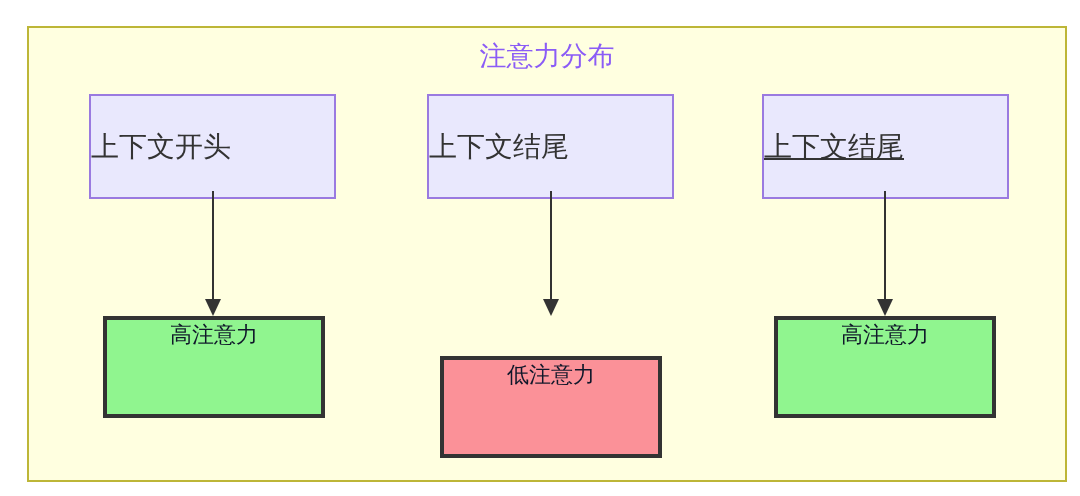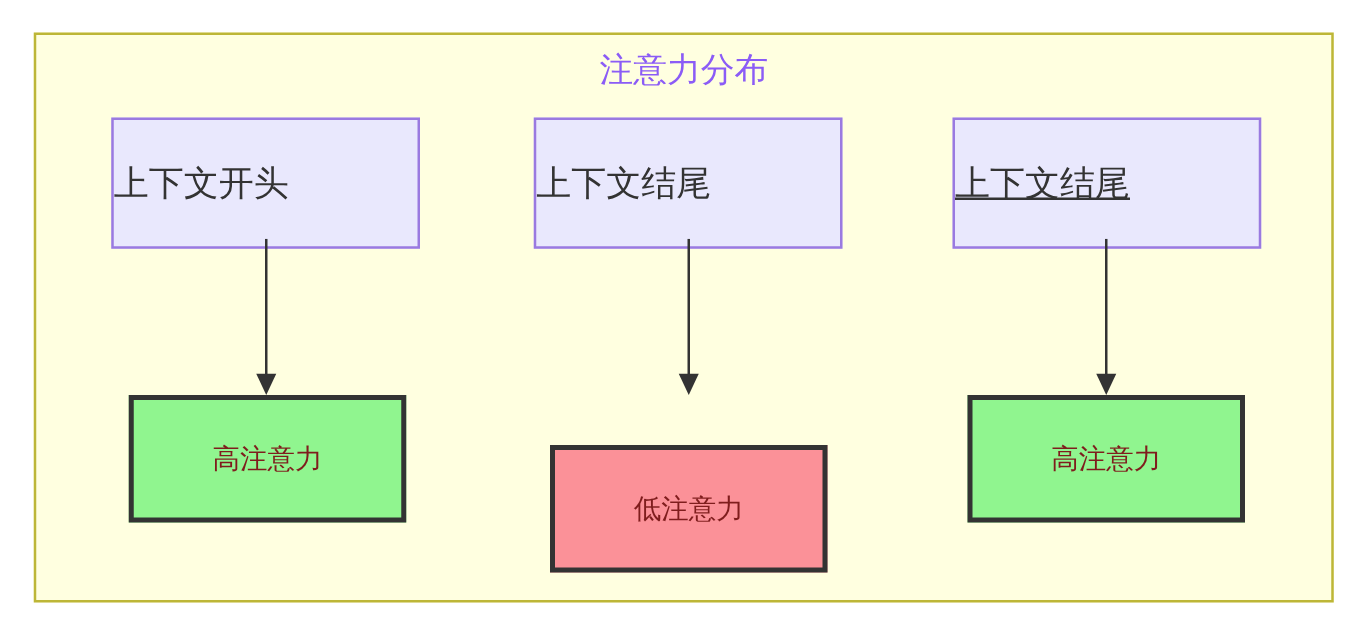--- a/index.html
+++ b/index.html
@@ -67,24 +67,23 @@
 
   
   .node-bottom {
     position: absolute;
     top: 316px;
     width: 222px;
     height: 102px;
     box-sizing: border-box;
     border: 4px solid #333333;
     display: flex;
-    align-items: center;
     justify-content: center;
     font-size: 22px;
-    color: #7f1d1d;
+    color: #0f172a;
     white-space: nowrap;
   }
   .node-bottom.col1 { left: 103px; background: #90f58f; }
   .node-bottom.col2 { left: 440px; background: #fb9198; margin-top: 40px; }
   .node-bottom.col3 { left: 774px; background: #90f58f; }
 
   
   .arrow {
     position: absolute;
     top: 191px;

